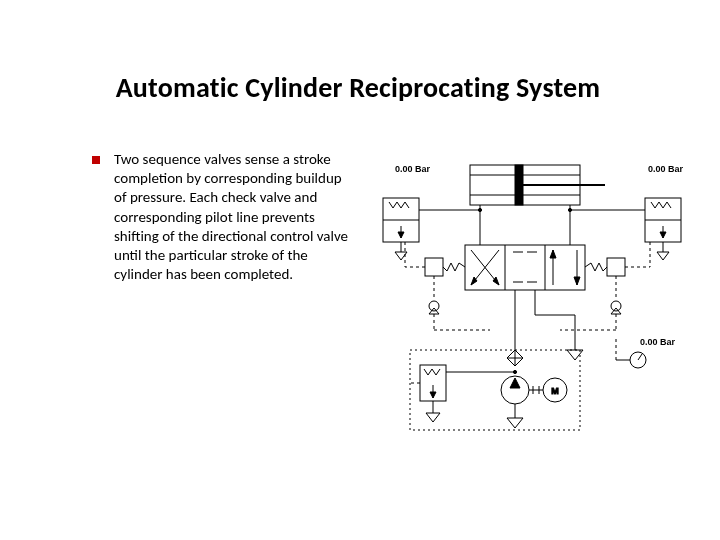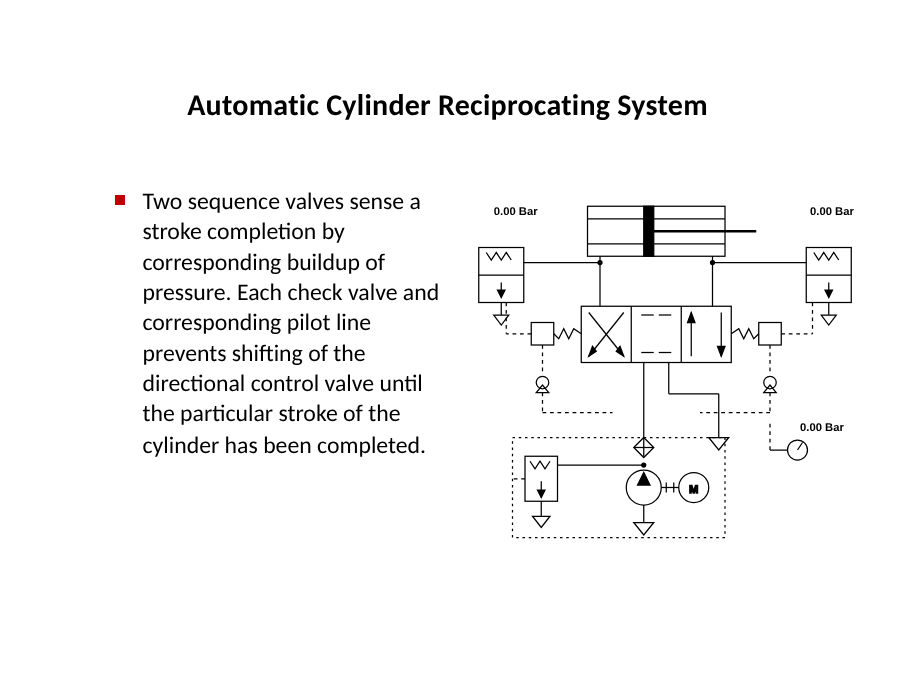--- a/index.html
+++ b/index.html
@@ -17,21 +17,21 @@
     width: 720px;
     height: 540px;
     box-sizing: border-box;
   }
   .title {
     position: absolute;
     top: 70px;
     left: 0;
     right: 4px;
     text-align: center;
-    font-size: 24px;
+    font-size: 28px;
     font-weight: 700;
     letter-spacing: 0.2px;
   }
   .content {
     position: absolute;
     top: 150px;
     left: 92px;
     width: 260px;
   }
   .bullet-row {
@@ -41,21 +41,21 @@
   }
   .bullet-marker {
     flex: 0 0 auto;
     width: 8px;
     height: 8px;
     background: #c00000;
     margin-top: 6px;
     margin-right: 14px;
   }
   .bullet-text {
-    font-size: 19px;
+    font-size: 15px;
     line-height: 1.28;
     font-weight: 400;
   }
   .diagram {
     position: absolute;
     top: 150px;
     left: 375px;
     width: 320px;
     height: 300px;
   }

